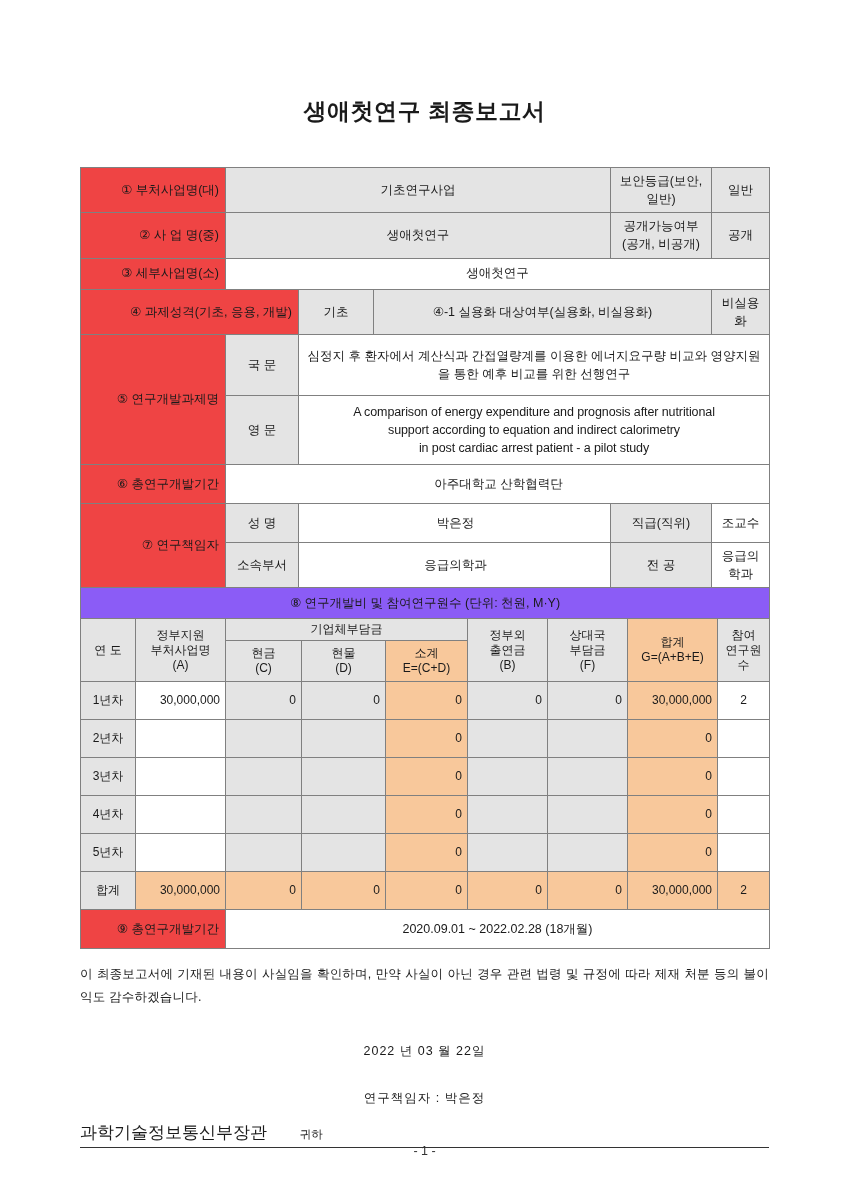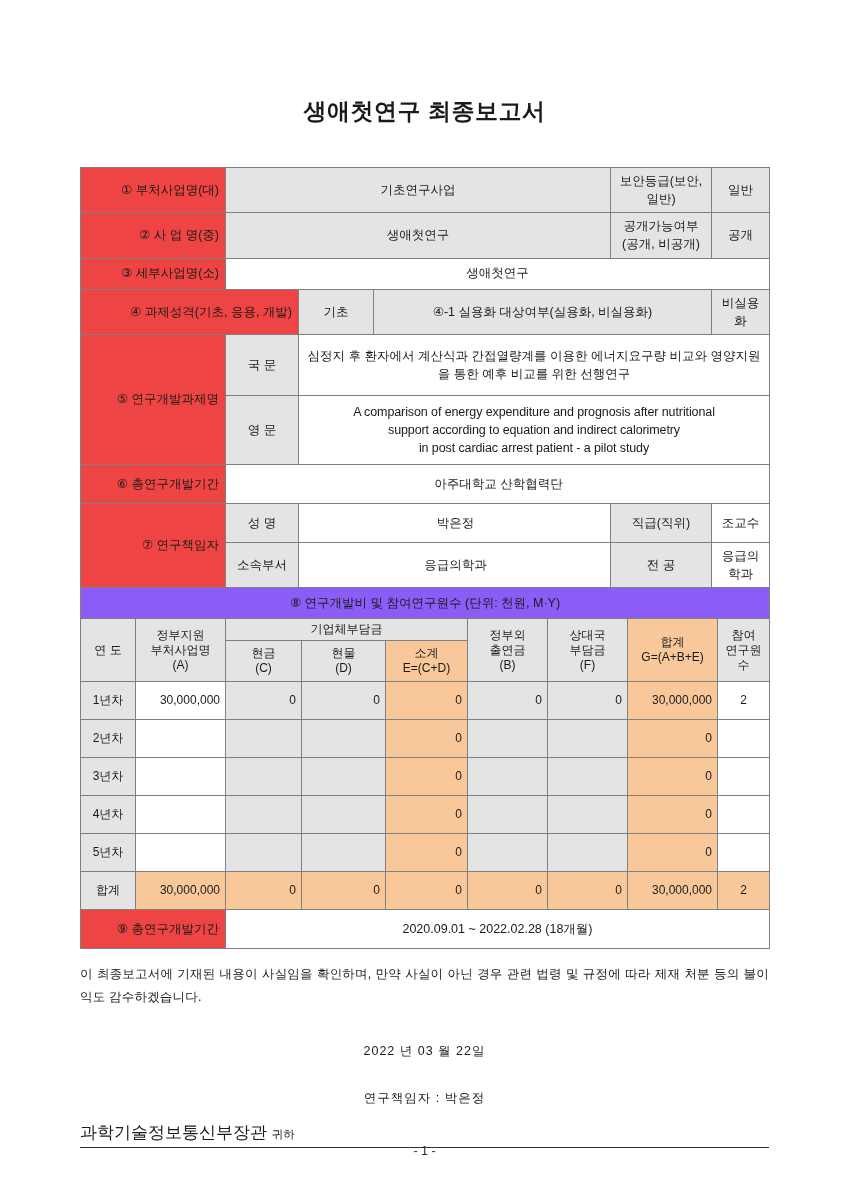--- a/index.html
+++ b/index.html
@@ -127,20 +127,21 @@
   .sig-line:last-child { margin-bottom: 0; }
 
   .addressee {
     margin-top: 14px;
     font-size: 17px;
     font-weight: normal;
     text-align: left;
   }
   .addressee .small {
     font-size: 11.5px;
+    margin-left: 28px;
   }
   .hr {
     border: 0;
     border-top: 1.6px solid #333;
     margin: 3px 0 0 0;
     width: 689px;
   }
   .pagenum {
     position: absolute;
     bottom: 42px;

